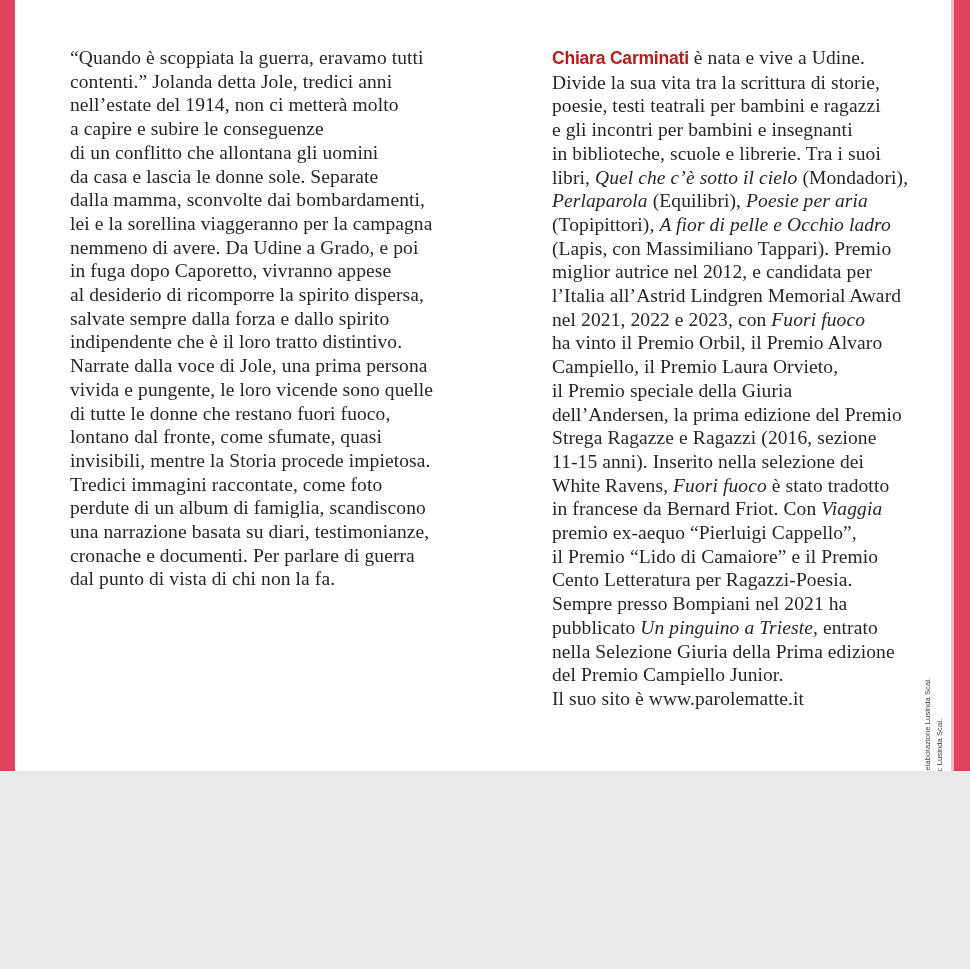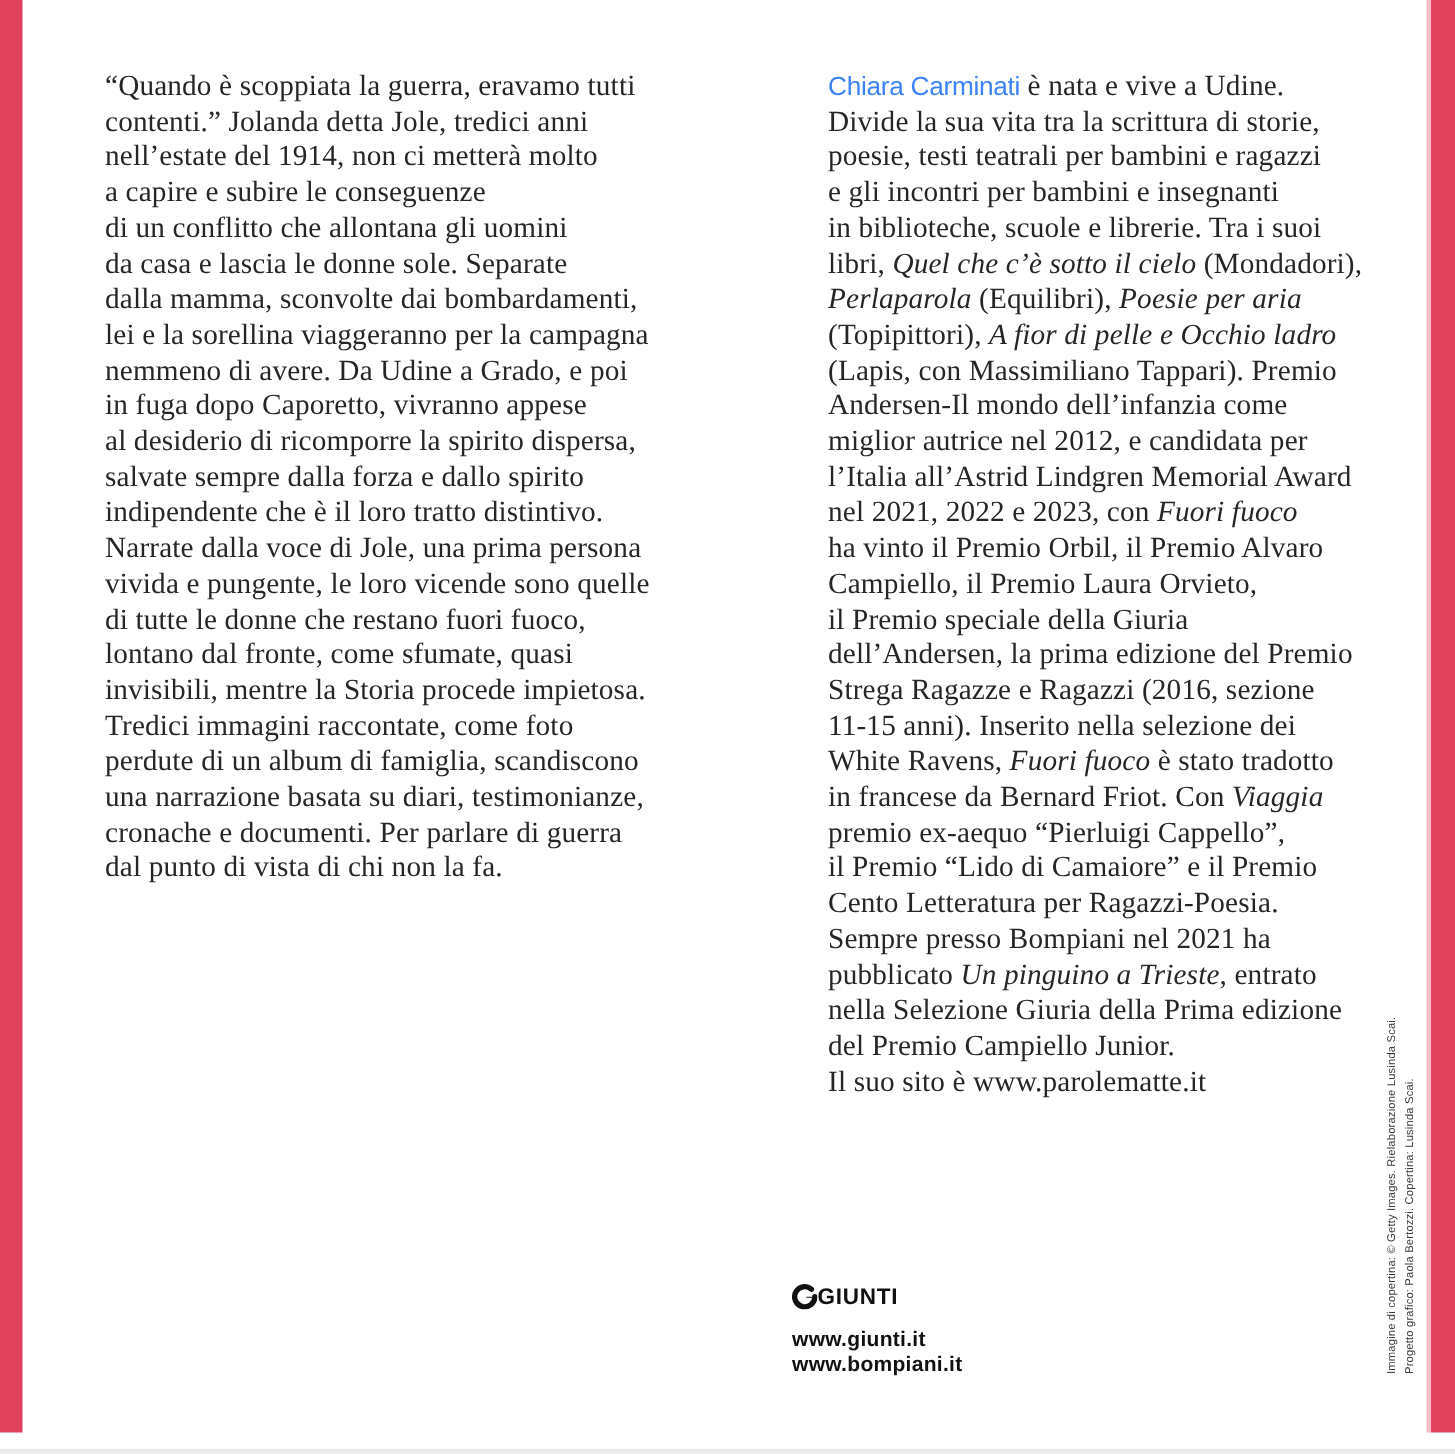--- a/index.html
+++ b/index.html
@@ -1,18 +1,18 @@
 <!DOCTYPE html>
 <html><head>
 <meta charset="utf-8">
 <style>
   html,body{margin:0;padding:0;background:#e9e9e9;}
   .page{
     position:relative;
-    width:970px;height:966px;
+    width:970px;height:771px;
     background:#ffffff;
     overflow:hidden;
     font-family:"Liberation Serif", serif;
   }
   .bar{position:absolute;top:0;height:955px;background:#e0415c;}
   .bar-left{left:0;width:15px;}
   .bar-right{right:0;width:16px;}
   .bar-right-stripe{position:absolute;top:0;right:16px;height:955px;width:3px;background:#f4bcc8;}
 
   .col{
@@ -21,23 +21,23 @@
     font-size:19.5px;
     line-height:23.7px;
     letter-spacing:0.1px;
   }
   .col-left{left:70px;top:46px;width:420px;}
   .col-right{left:552px;top:46px;width:372px;}
   .line{white-space:nowrap;}
   .seg-italic{font-style:italic;}
   .seg-author{
     font-family:"Liberation Sans", sans-serif;
-    font-weight:normal;
+    font-weight:bold;
     font-size:17.5px;
-    color:#3b82f6;
+    color:#b91c1c;
     letter-spacing:-0.2px;
   }
 
   .footer{
     position:absolute;
     left:528px;top:853px;
     font-family:"Liberation Sans", sans-serif;
     color:#111111;
   }
   .logo-row{display:flex;align-items:center;gap:0;height:22px;}
@@ -98,21 +98,20 @@
   <div class="col col-right">
       <div class="line"><span class="seg-author">Chiara Carminati</span><span> è nata e vive a Udine.</span></div>
       <div class="line"><span>Divide la sua vita tra la scrittura di storie,</span></div>
       <div class="line"><span>poesie, testi teatrali per bambini e ragazzi</span></div>
       <div class="line"><span>e gli incontri per bambini e insegnanti</span></div>
       <div class="line"><span>in biblioteche, scuole e librerie. Tra i suoi</span></div>
       <div class="line"><span>libri, </span><span class="seg-italic">Quel che c’è sotto il cielo</span><span> (Mondadori),</span></div>
       <div class="line"><span class="seg-italic">Perlaparola</span><span> (Equilibri), </span><span class="seg-italic">Poesie per aria</span></div>
       <div class="line"><span>(Topipittori), </span><span class="seg-italic">A fior di pelle e Occhio ladro</span></div>
       <div class="line"><span>(Lapis, con Massimiliano Tappari). Premio</span></div>
-      <div class="line"><span>Andersen-Il mondo dell’infanzia come</span></div>
       <div class="line"><span>miglior autrice nel 2012, e candidata per</span></div>
       <div class="line"><span>l’Italia all’Astrid Lindgren Memorial Award</span></div>
       <div class="line"><span>nel 2021, 2022 e 2023, con </span><span class="seg-italic">Fuori fuoco</span></div>
       <div class="line"><span>ha vinto il Premio Orbil, il Premio Alvaro</span></div>
       <div class="line"><span>Campiello, il Premio Laura Orvieto,</span></div>
       <div class="line"><span>il Premio speciale della Giuria</span></div>
       <div class="line"><span>dell’Andersen, la prima edizione del Premio</span></div>
       <div class="line"><span>Strega Ragazze e Ragazzi (2016, sezione</span></div>
       <div class="line"><span>11-15 anni). Inserito nella selezione dei</span></div>
       <div class="line"><span>White Ravens, </span><span class="seg-italic">Fuori fuoco</span><span> è stato tradotto</span></div>

